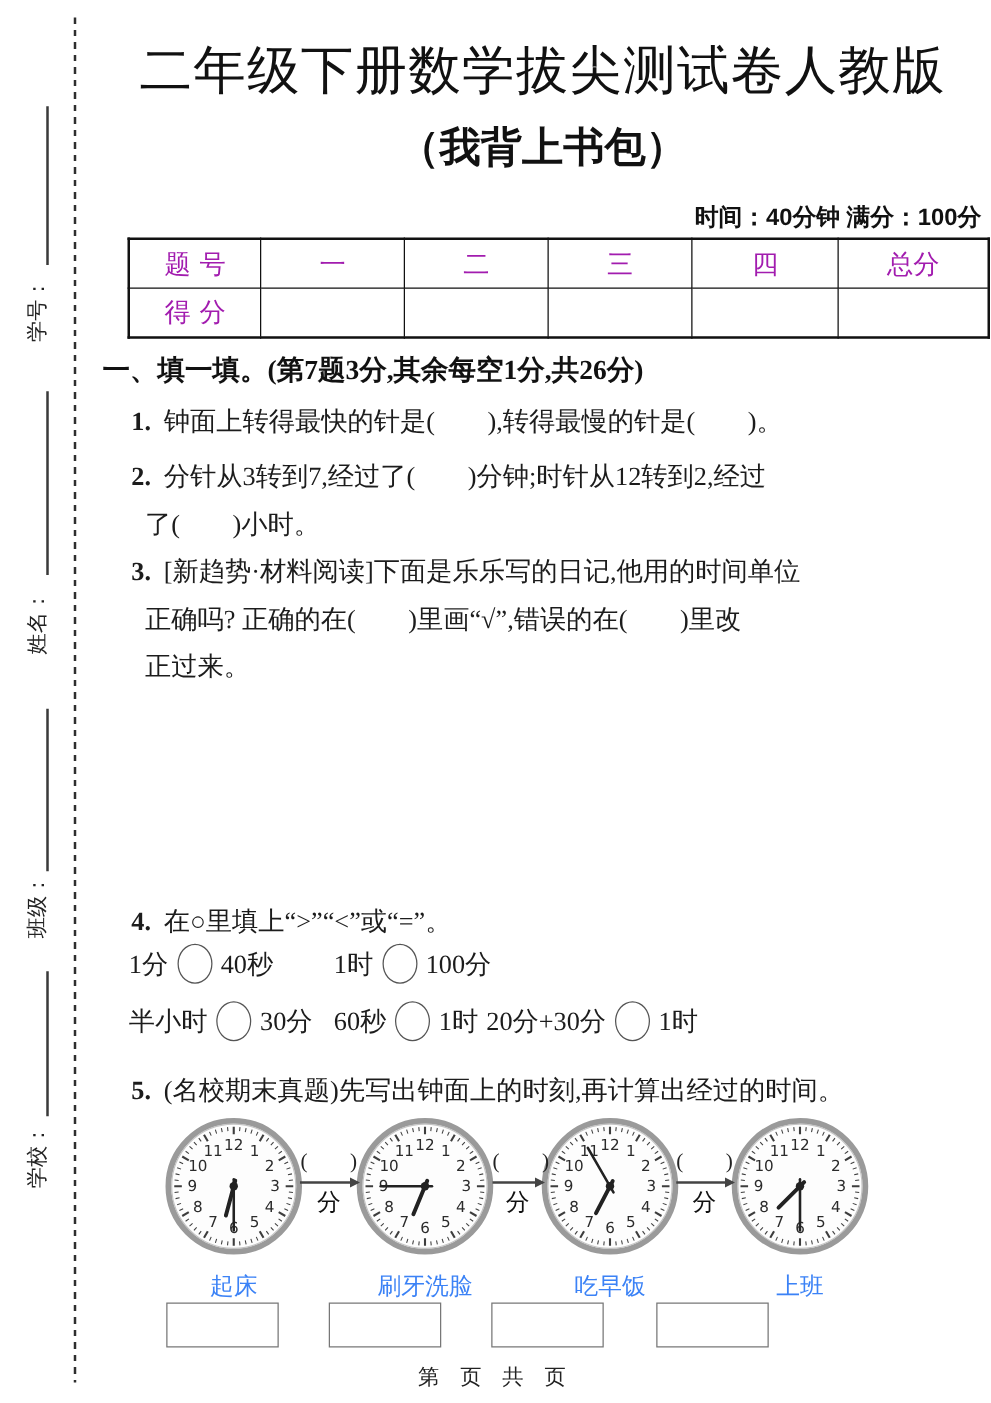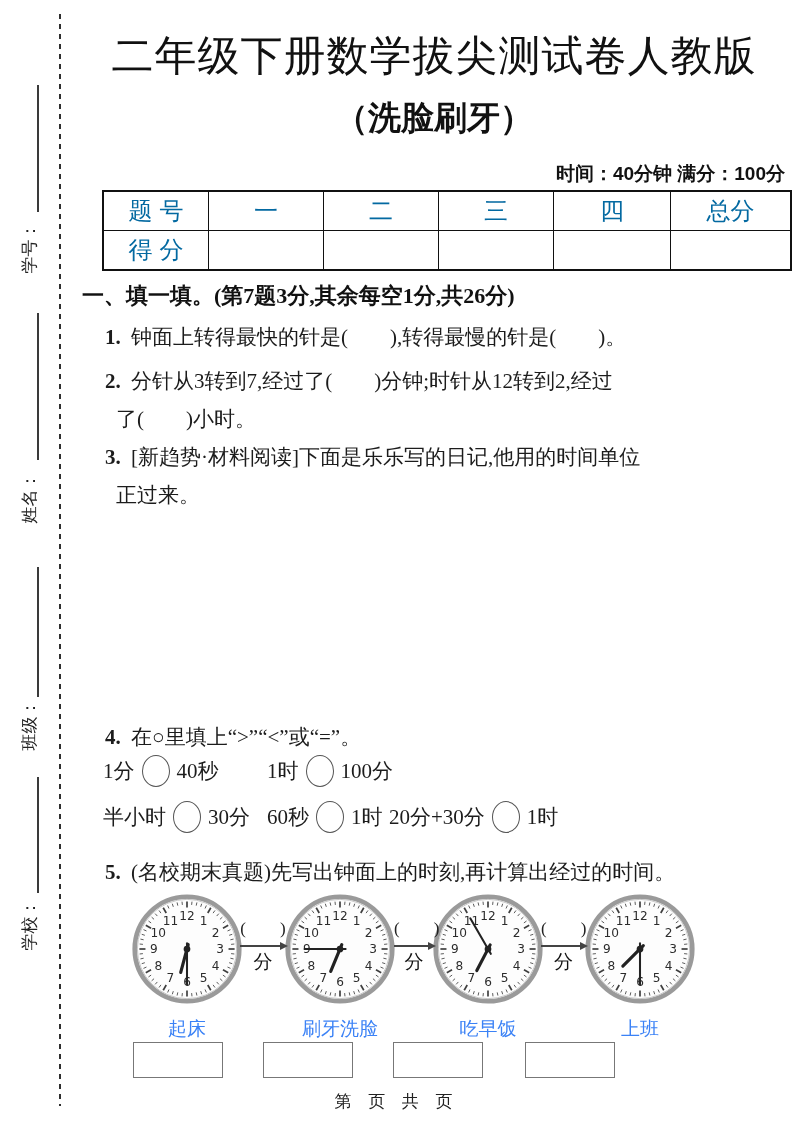--- a/index.html
+++ b/index.html
@@ -30,21 +30,21 @@
     font-size:33px;font-weight:bold;color:#111;
   }
   .info{
     position:absolute;right:8px;top:161px;
     font-family:"Liberation Sans","DejaVu Sans",sans-serif;
     font-size:19px;font-weight:bold;color:#111;
   }
   
   .score-table{
     position:absolute;left:102px;top:190px;border-collapse:collapse;table-layout:fixed;
-    font-family:Liberation Sans, sans-serif;font-size:24px;color:#0369a1;
+    font-family:Liberation Sans, sans-serif;font-size:21px;color:#a21caf;
   }
   .score-table td{border:1.6px solid #111;height:38px;text-align:center;padding:0;}
   .score-table tr td:first-child{letter-spacing:7px;text-indent:7px;}
   .score-table{border:2.5px solid #111;}
   
   .sec-heading{
     position:absolute;left:82px;top:281px;font-size:22px;font-weight:bold;color:#111;white-space:nowrap;
   }
   .q{position:absolute;left:105px;right:10px;font-size:21px;line-height:38px;white-space:nowrap;}
   .qnum{position:absolute;left:0;top:0;font-weight:bold;}
@@ -93,21 +93,21 @@
   <div class="side-line" style="top:313px;height:147px;"></div>
   <div class="side-label" style="top:487px;">姓名：</div>
 
   <div class="side-line" style="top:567px;height:130px;"></div>
   <div class="side-label" style="top:714px;">班级：</div>
 
   <div class="side-line" style="top:777px;height:116px;"></div>
   <div class="side-label" style="top:914px;">学校：</div>
 
   <div class="title">二年级下册数学拔尖测试卷人教版</div>
-  <div class="subtitle">（洗脸刷牙）</div>
+  <div class="subtitle">（我背上书包）</div>
   <div class="info">时间：40分钟  满分：100分</div>
 
   <table class="score-table">
     <tbody>
         <tr>
       <td style="width:104px;">题号</td>
       <td style="width:114px;">一</td>
       <td style="width:114px;">二</td>
       <td style="width:114px;">三</td>
       <td style="width:116px;">四</td>
@@ -133,20 +133,21 @@
 
   <div class="q" style="top:362px;">
     <span class="qnum">2.</span>
     <div class="l1">分针从3转到7,经过了(　　)分钟;时针从12转到2,经过</div>
     <div class="lc">了(　　)小时。</div>
   </div>
 
   <div class="q" style="top:438px;">
     <span class="qnum">3.</span>
     <div class="l1">[新趋势·材料阅读]下面是乐乐写的日记,他用的时间单位</div>
+    <div class="lc">正确吗? 正确的在(　　)里画“√”,错误的在(　　)里改</div>
     <div class="lc">正过来。</div>
   </div>
 
 
   <div class="q" style="top:718px;">
     <span class="qnum">4.</span>
     <div class="l1">在○里填上“&gt;”“&lt;”或“=”。</div>
   </div>
 
   <div class="cmp-row" style="top:755px;">

